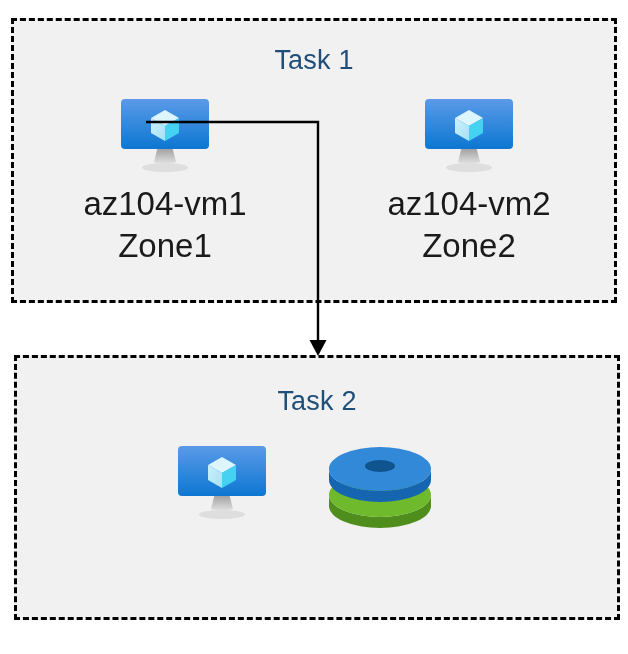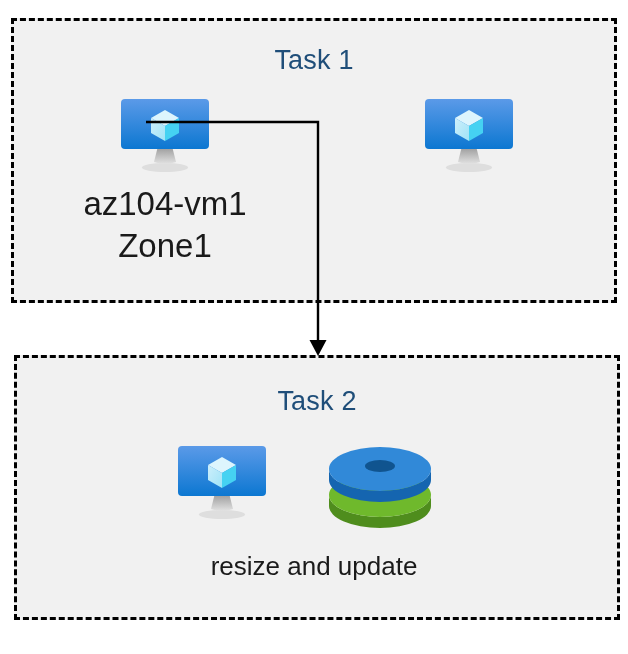--- a/index.html
+++ b/index.html
@@ -164,20 +164,22 @@
             </linearGradient>
           </defs>
           <ellipse cx="50" cy="74.5" rx="23" ry="4.5" fill="#dedede"></ellipse>
           <path d="M42.5 55 L57.5 55 L61 69 Q50 73 39 69 Z" fill="url(#stand2)"></path>
           <rect x="6" y="6" width="88" height="50" rx="4" ry="4" fill="url(#scr2)"></rect>
           <path d="M50 17 L64 25 L50 33 L36 25 Z" fill="#ddf5fd"></path>
           <path d="M36 25 L50 33 L50 48 L36 40 Z" fill="url(#cubeL2)"></path>
           <path d="M64 25 L64 40 L50 48 L50 33 Z" fill="#45d2f2"></path>
         </svg>
       </div>
+      <div class="node-label">az104-vm2
+Zone2</div>
     </div>
   </div>
 
   <div id="task2-box" class="task-box">
     <div id="task2-title" class="task-title">Task 2</div>
   </div>
 
   <div id="node-vm-task2" class="node">
     <div class="vm-icon">
       <svg width="100" height="80" viewBox="0 0 100 80" xmlns="http://www.w3.org/2000/svg">
@@ -213,22 +215,20 @@
         <ellipse cx="55" cy="52" rx="51" ry="22" fill="#6fb92c"></ellipse>
         <ellipse cx="55" cy="49" rx="15" ry="6" fill="#4f8d1d"></ellipse>
 
         <path d="M4 26 a51 22 0 0 0 102 0 l0 11 a51 22 0 0 1 -102 0 Z" fill="#1565b0"></path>
         <ellipse cx="55" cy="26" rx="51" ry="22" fill="#3189d8"></ellipse>
         <ellipse cx="55" cy="23" rx="15" ry="6" fill="#10548f"></ellipse>
       </svg>
     </div>
   </div>
 
-  <div style="position:absolute; left:11px; top:553px; width:606px; text-align:center;
-              color:#1a1a1a; font-size:26px; line-height:1;">resize and update</div>
 
   <svg id="connector" viewBox="0 0 628 654" xmlns="http://www.w3.org/2000/svg">
 
     <path d="M146 122 L318 122 L318 343" fill="none" stroke="#000000" stroke-width="2.4"></path>
 
     <path d="M309.5 340 L326.5 340 L318 356 Z" fill="#000000"></path>
   </svg>
 
 </div>
 

